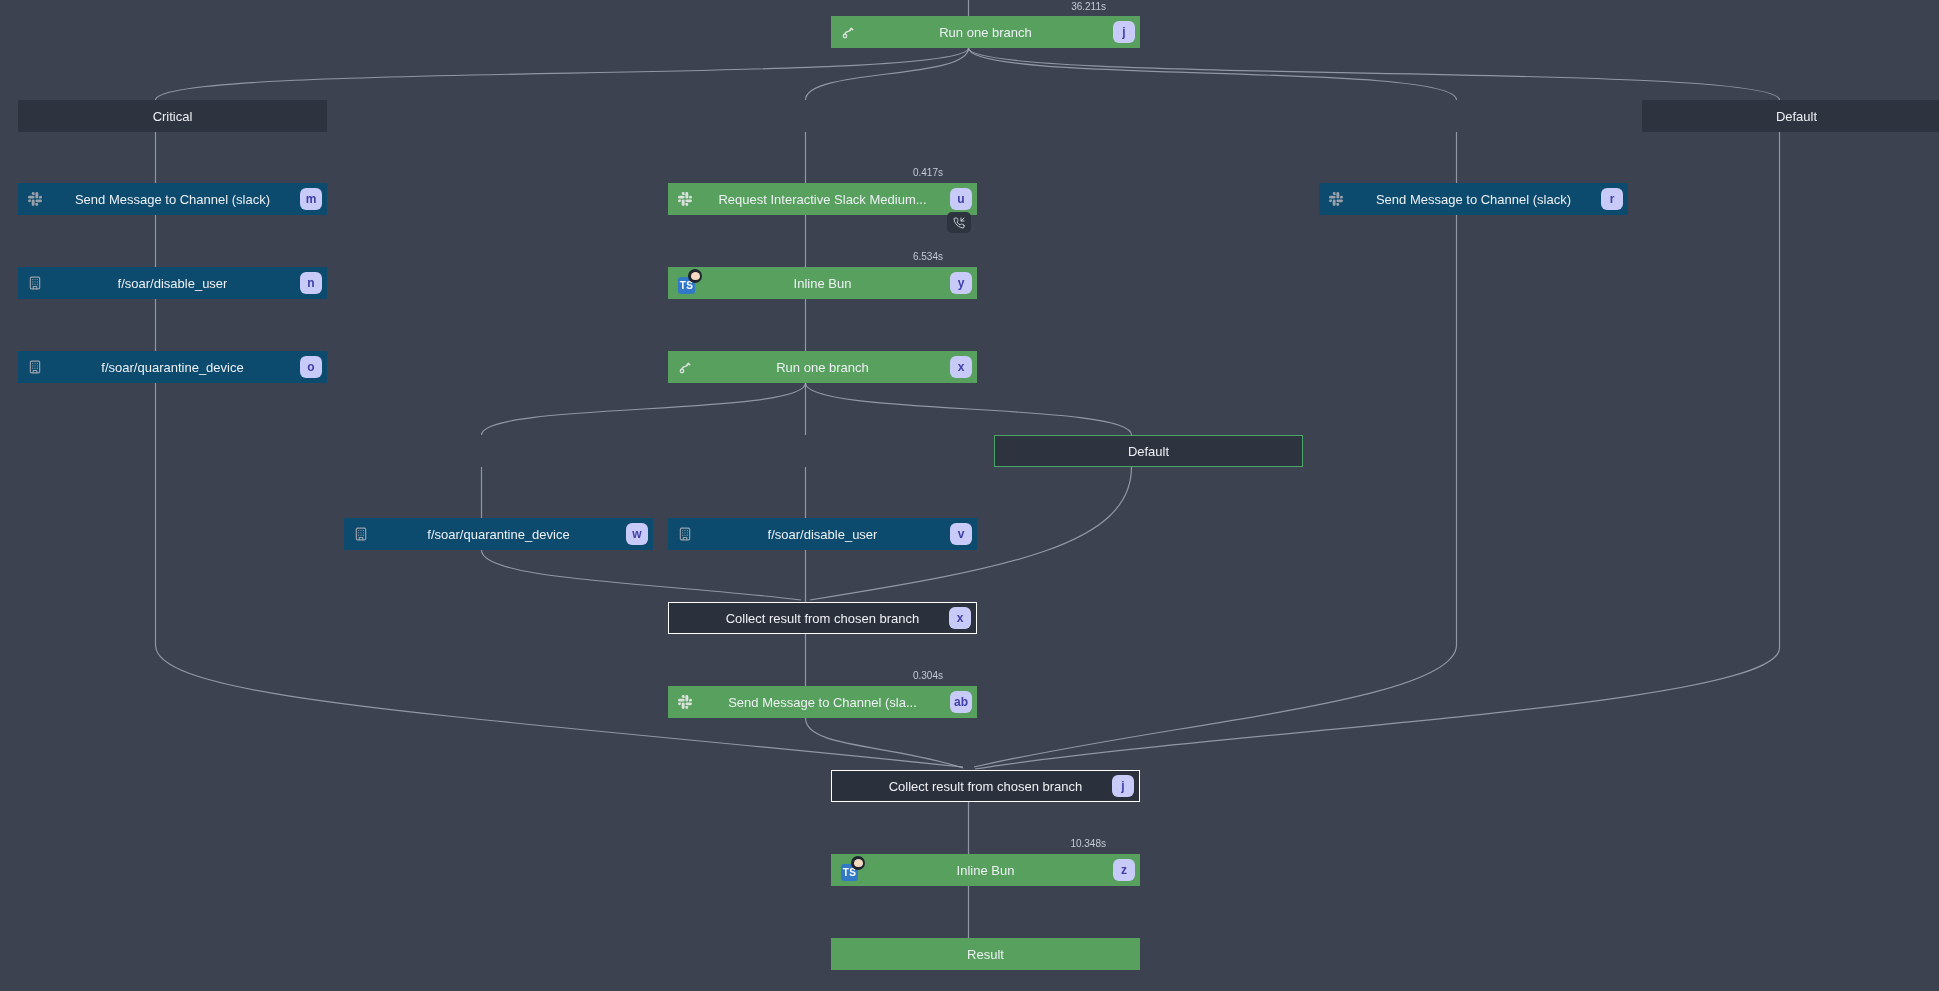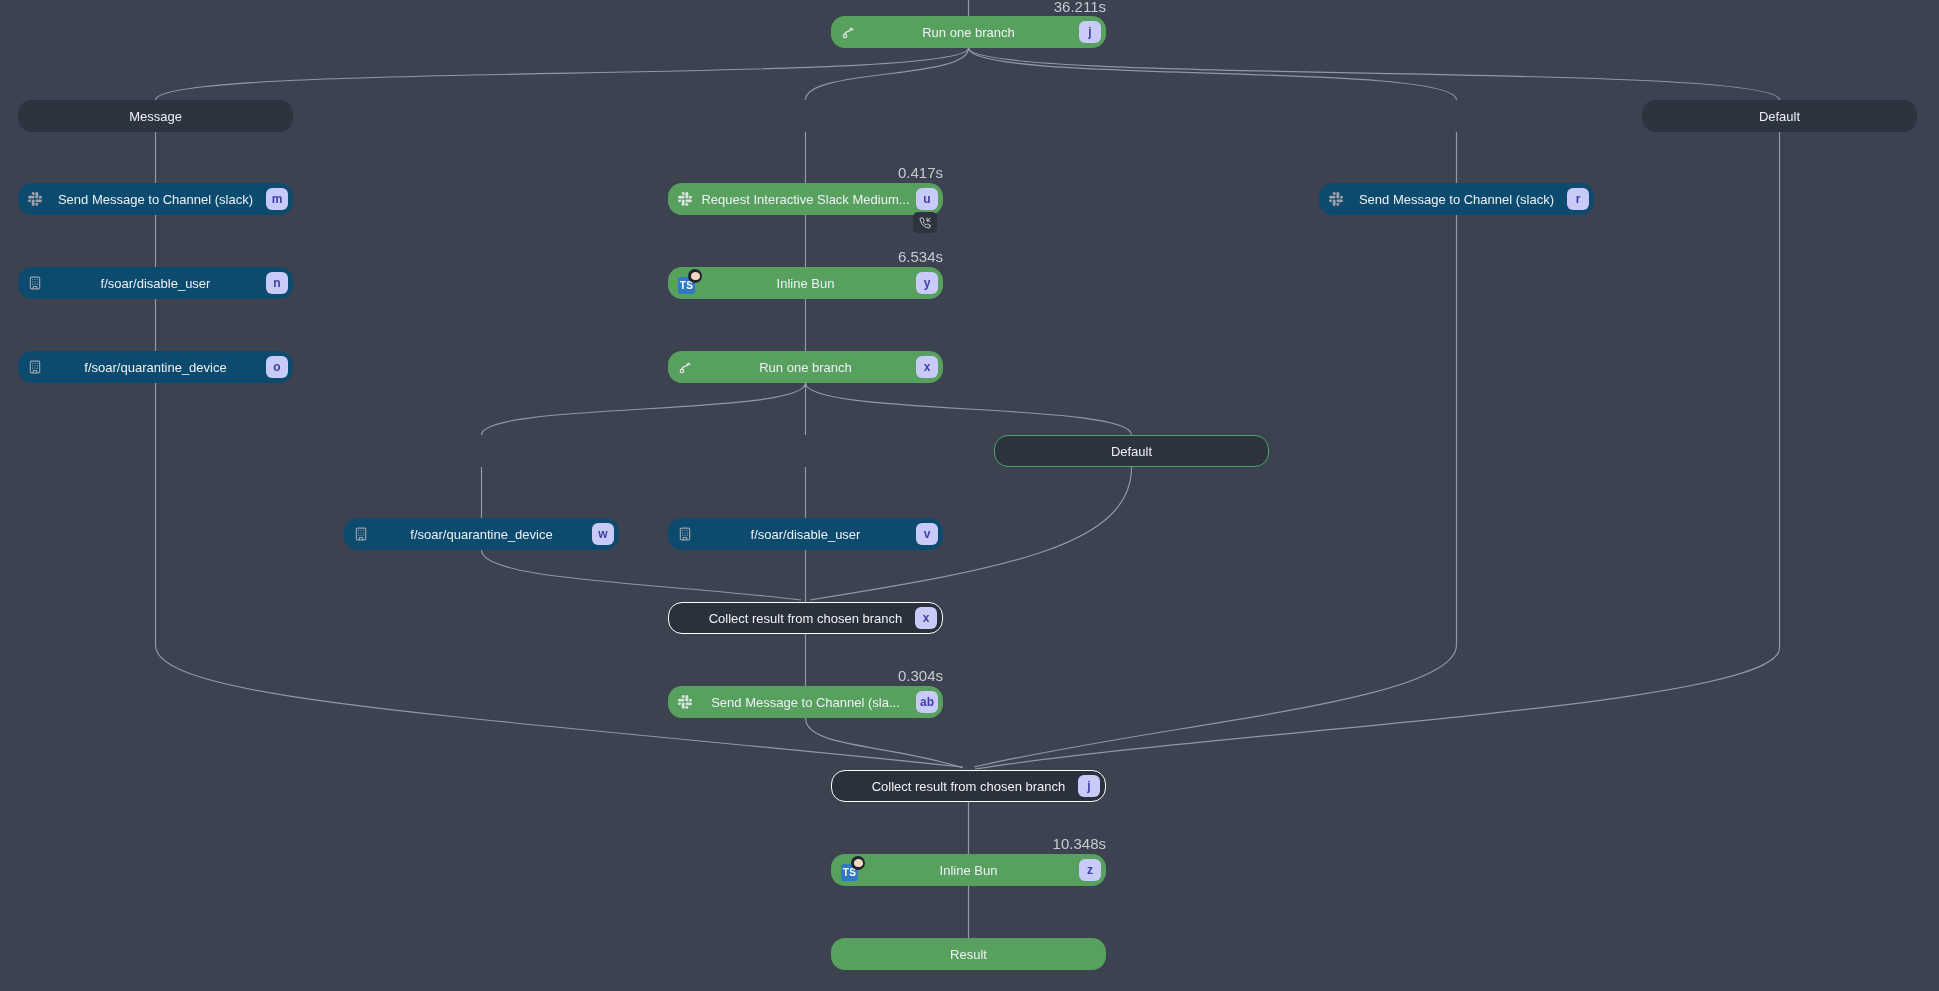--- a/index.html
+++ b/index.html
@@ -7,21 +7,21 @@
     width:1939px;height:991px;
     background:#3c4250;
     font-family:"Liberation Sans",sans-serif;
     position:relative;overflow:hidden;
   }
   .canvas{position:absolute;inset:0;width:1939px;height:991px;}
   svg.edges{position:absolute;left:0;top:0;z-index:0;}
   .edge{fill:none;stroke:#a0a6b1;stroke-width:1.2;opacity:.85;}
 
   .node{
-    position:absolute;width:275px;height:32px;border-radius:14px;
+    position:absolute;width:309px;height:32px;border-radius:0;
     display:flex;align-items:center;justify-content:center;
     font-size:13px;color:#eef1f5;z-index:2;box-sizing:border-box;
     cursor:pointer;
   }
   .dark{background:#0c4a6e;}
   .header{background:#2d333f;}
   .green{background:#57a05e;}
   .collect{background:#2b313c;border:1px solid #ffffff;}
   .header-selected{background:#2d333f;border:1px solid #4ba567;}
 
@@ -32,21 +32,21 @@
 
   .nbadge{
     position:absolute;right:5px;top:50%;transform:translateY(-50%);
     background:#c8caf8;color:#4040a8;font-weight:bold;font-size:12px;
     min-width:22px;height:22px;border-radius:6px;padding:0 3px;box-sizing:border-box;
     display:flex;align-items:center;justify-content:center;
   }
 
   .timing{
     position:absolute;width:275px;text-align:right;
-    font-size:15px;color:#c5cad3;z-index:1;line-height:14px;
+    font-size:10px;color:#c5cad3;z-index:1;line-height:14px;
   }
 
   .suspend-badge{
     position:absolute;right:6px;top:29px;width:24px;height:21px;
     background:#2d333f;border-radius:5px;z-index:3;
     display:flex;align-items:center;justify-content:center;color:#c9ced6;
   }
 
   .ts-wrap{position:absolute;left:10px;top:4px;width:32px;height:26px;}
   .ts-box{
@@ -107,21 +107,21 @@
         <circle cx="5" cy="15" r="2.2"></circle>
           <path d="M5 12.6 C5 8, 13 10.5, 13 5.6"></path>
           <path d="M11.2 7.2 L13 5.2 L14.8 7.2"></path>
       </svg>
     </span>
     <span class="nlabel">Run one branch</span>
     <span class="nbadge">j</span>
   </div>
 
   <div class="node header" style="left:18px;top:100px">
-    <span class="nlabel">Message</span>
+    <span class="nlabel">Critical</span>
   </div>
   <div class="node header" style="left:1642px;top:100px">
     <span class="nlabel">Default</span>
   </div>
 
   <div class="node dark" style="left:18px;top:183px">
     <span class="nicon">
       <svg width="14" height="14" viewBox="0 0 24 24" fill="currentColor">
           <path d="M5.042 15.165a2.528 2.528 0 0 1-2.52 2.523A2.528 2.528 0 0 1 0 15.165a2.527 2.527 0 0 1 2.522-2.52h2.52v2.52zM6.313 15.165a2.527 2.527 0 0 1 2.521-2.52 2.527 2.527 0 0 1 2.521 2.52v6.313A2.528 2.528 0 0 1 8.834 24a2.528 2.528 0 0 1-2.521-2.522v-6.313zM8.834 5.042a2.528 2.528 0 0 1-2.521-2.52A2.528 2.528 0 0 1 8.834 0a2.528 2.528 0 0 1 2.521 2.522v2.52H8.834zM8.834 6.313a2.528 2.528 0 0 1 2.521 2.521 2.528 2.528 0 0 1-2.521 2.521H2.522A2.528 2.528 0 0 1 0 8.834a2.528 2.528 0 0 1 2.522-2.521h6.312zM18.956 8.834a2.528 2.528 0 0 1 2.522-2.521A2.528 2.528 0 0 1 24 8.834a2.528 2.528 0 0 1-2.522 2.521h-2.522V8.834zM17.688 8.834a2.528 2.528 0 0 1-2.523 2.521 2.527 2.527 0 0 1-2.52-2.521V2.522A2.527 2.527 0 0 1 15.165 0a2.528 2.528 0 0 1 2.523 2.522v6.312zM15.165 18.956a2.528 2.528 0 0 1 2.523 2.522A2.528 2.528 0 0 1 15.165 24a2.527 2.527 0 0 1-2.52-2.522v-2.522h2.52zM15.165 17.688a2.527 2.527 0 0 1-2.52-2.523 2.526 2.526 0 0 1 2.52-2.52h6.313A2.527 2.527 0 0 1 24 15.165a2.528 2.528 0 0 1-2.522 2.523h-6.313z"></path>
         </svg>

